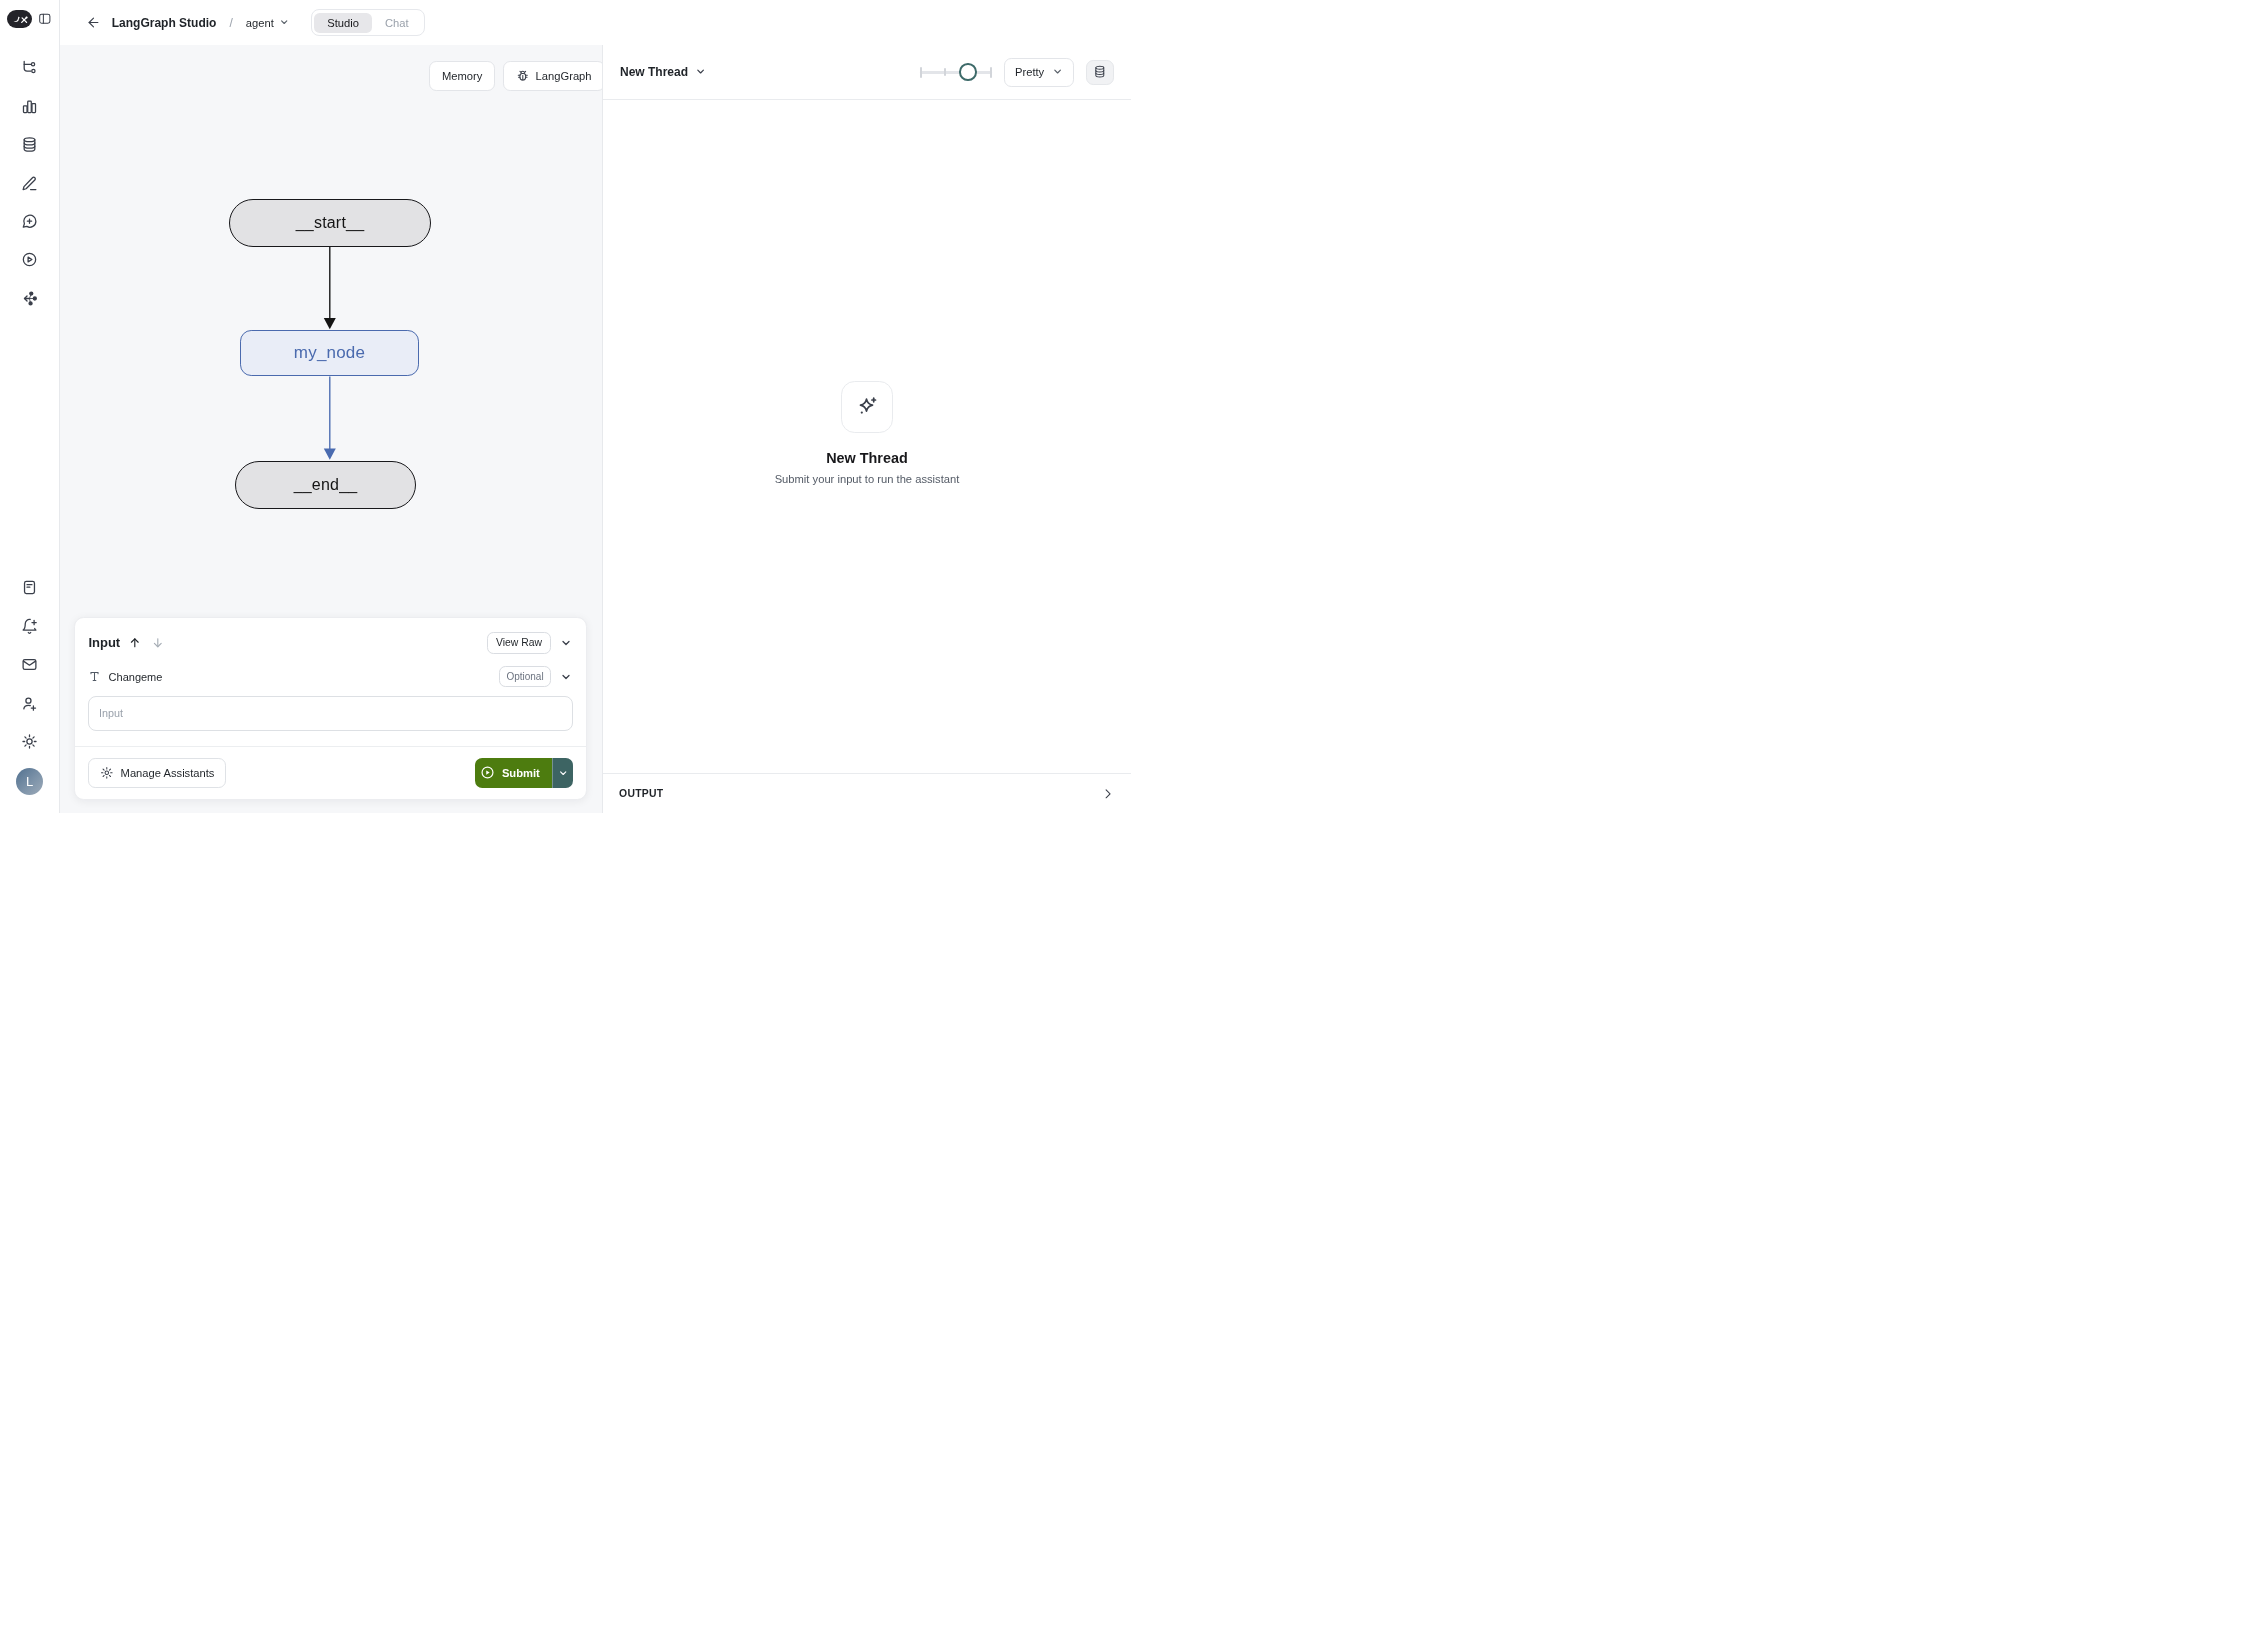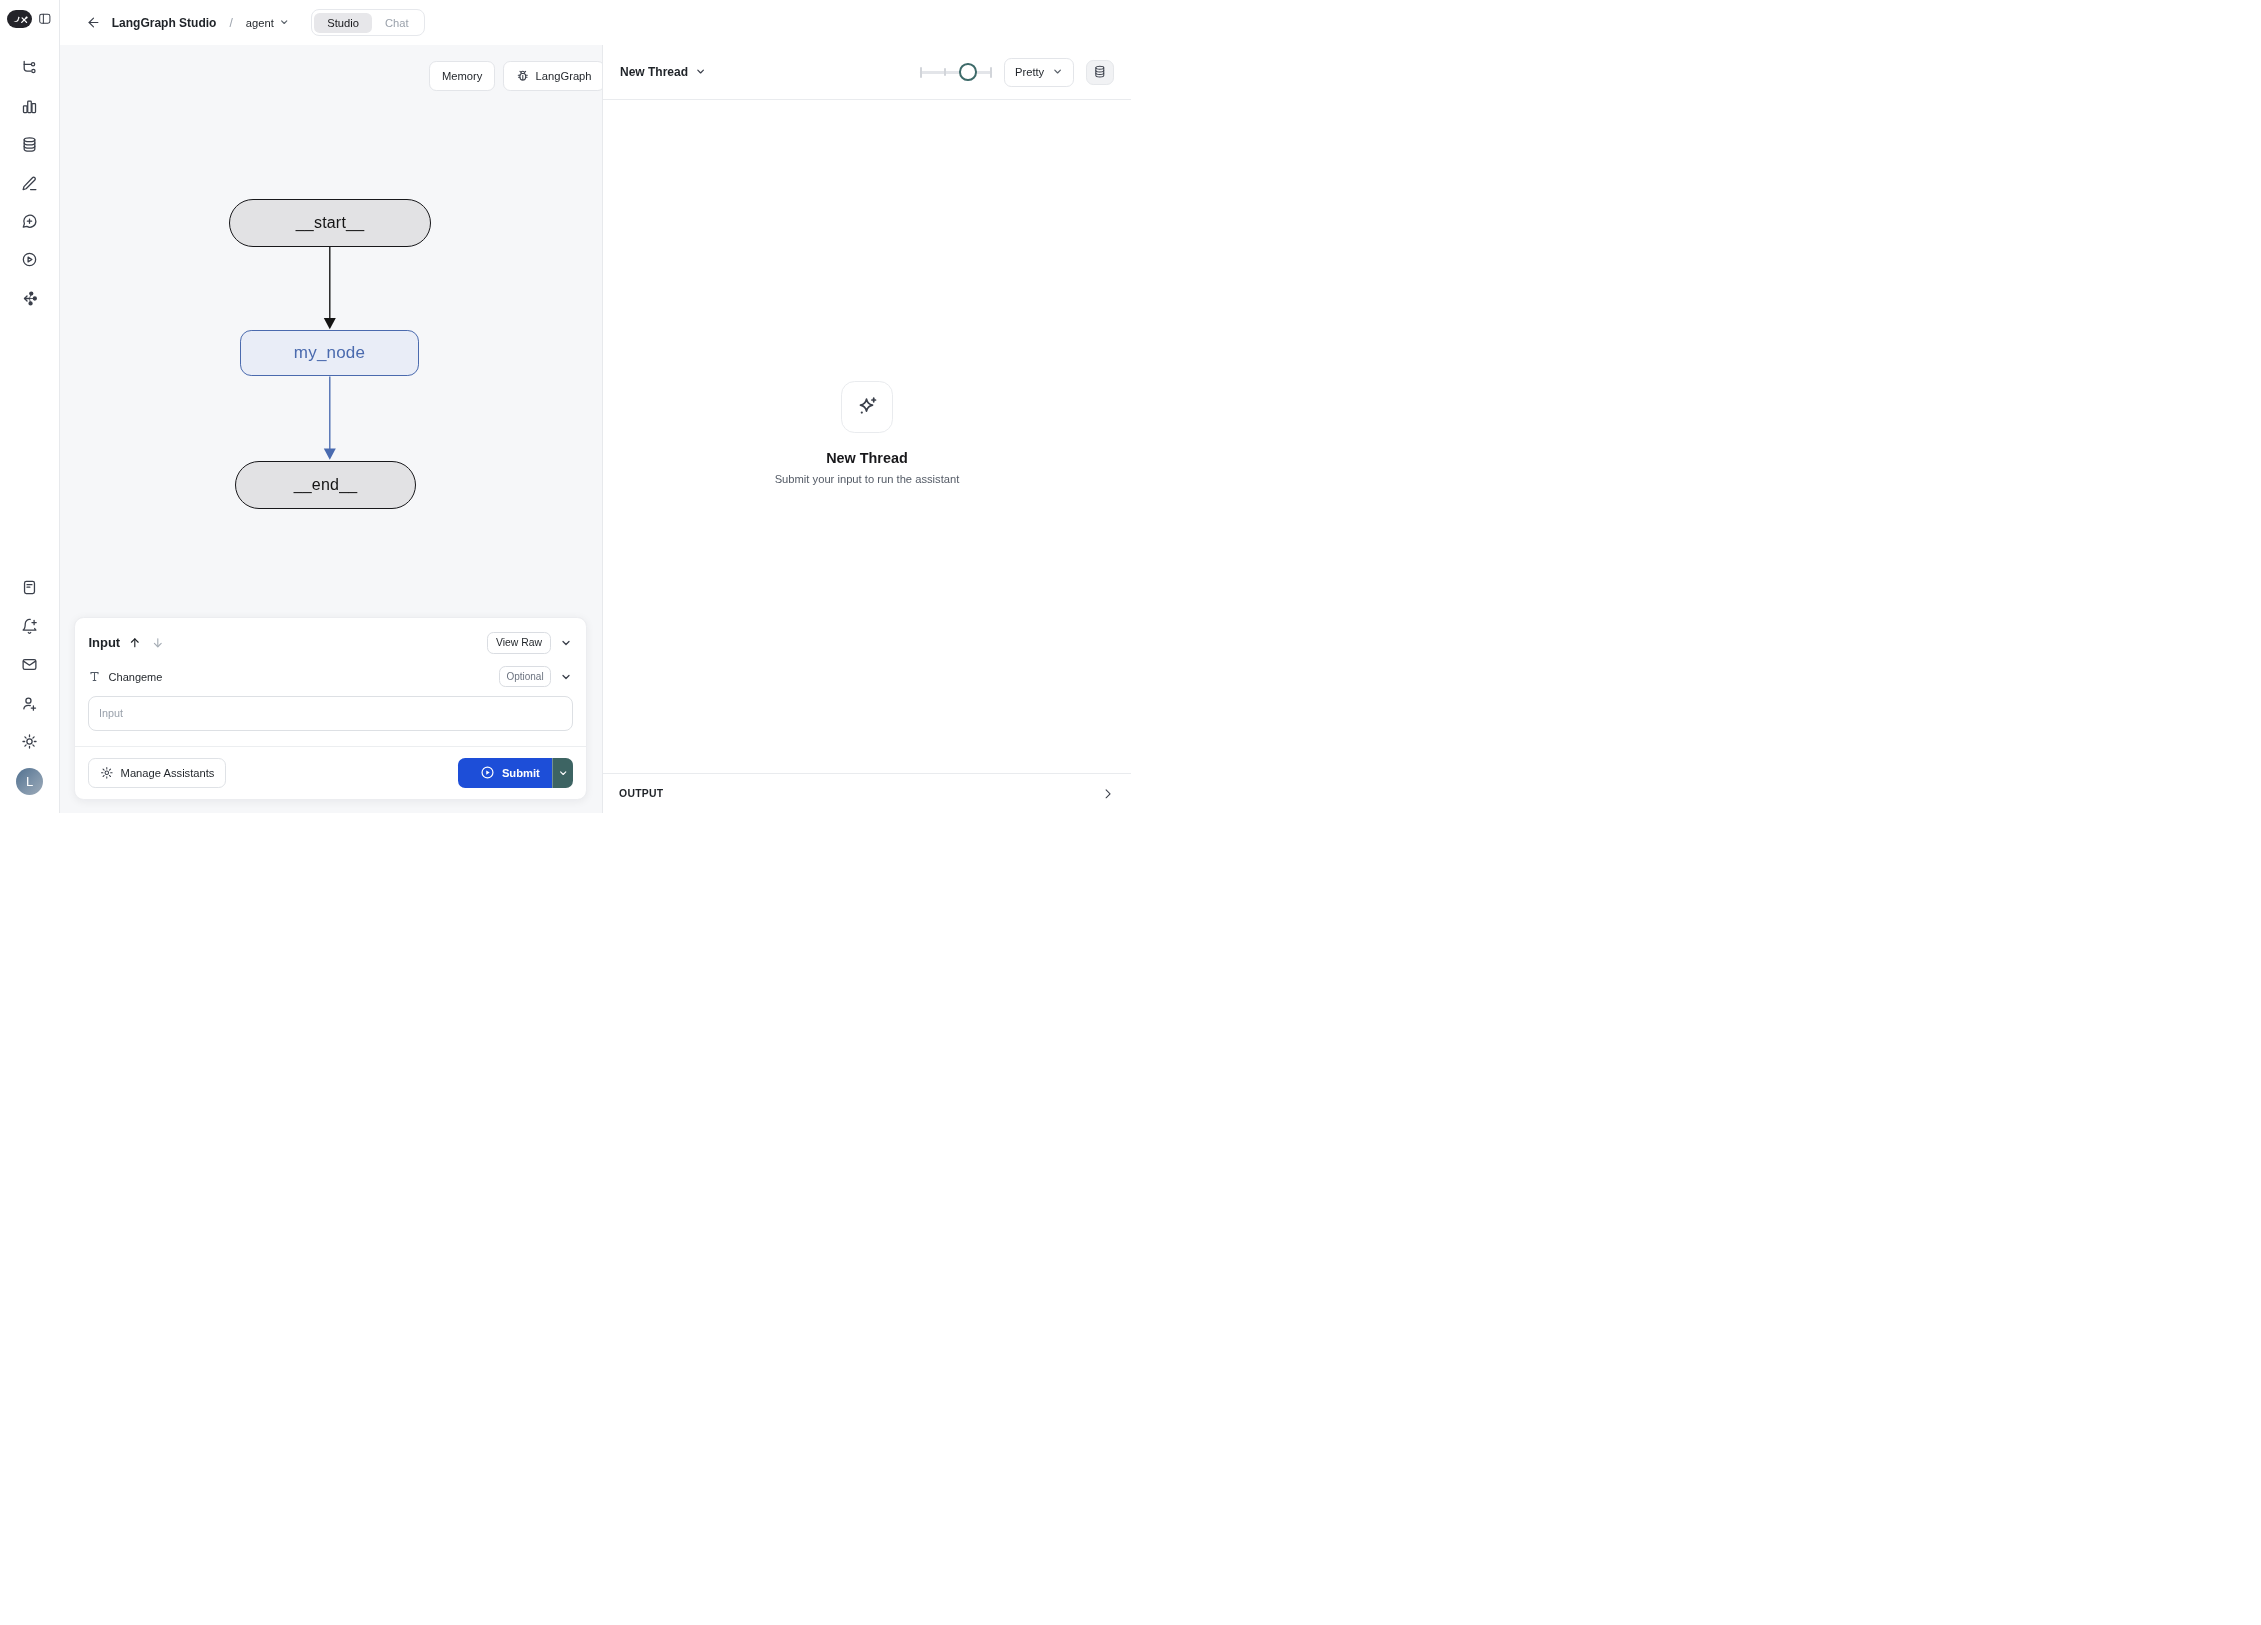--- a/index.html
+++ b/index.html
@@ -108,22 +108,22 @@
     border-top:0.8px solid #eceef0; margin-top:13px; padding:10.4px 13px 11.2px;
     display:flex; align-items:center;
   }
   .manage-btn {
     height:30px; background:#fff; border:0.8px solid #dfe2e6; border-radius:7.2px;
     font-size:11.2px; font-weight:500; color:#1f2328; padding:0 10.4px; cursor:pointer;
     display:flex; align-items:center; gap:7.2px; font-family:inherit;
   }
   .submit-group { margin-left:auto; display:flex; height:30px; }
   .submit-main {
-    background:#1d4ed8; color:#fff; border:none; border-radius:7.2px 0 0 7.2px;
-    font-size:11.2px; font-weight:600; padding:0 12px 0 22px; cursor:pointer;
+    background:#4d7c0f; color:#fff; border:none; border-radius:7.2px 0 0 7.2px;
+    font-size:11.2px; font-weight:600; padding:0 12px 0 5px; cursor:pointer;
     display:flex; align-items:center; gap:7.2px; font-family:inherit;
   }
   .submit-caret {
     background:#3d6463; border:none; border-left:0.8px solid rgba(255,255,255,.3);
     border-radius:0 7.2px 7.2px 0; width:21.6px; cursor:pointer;
     display:flex; align-items:center; justify-content:center;
   }
 
   
   .thread-panel {

